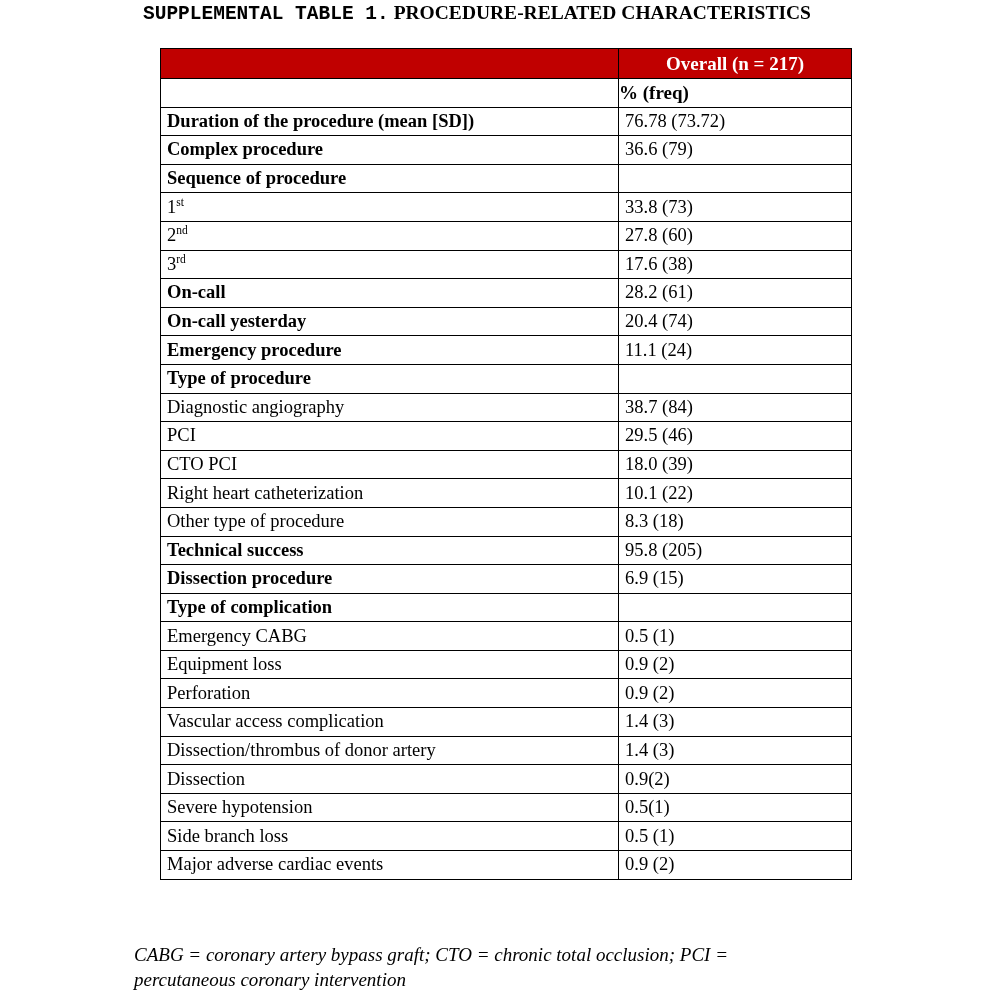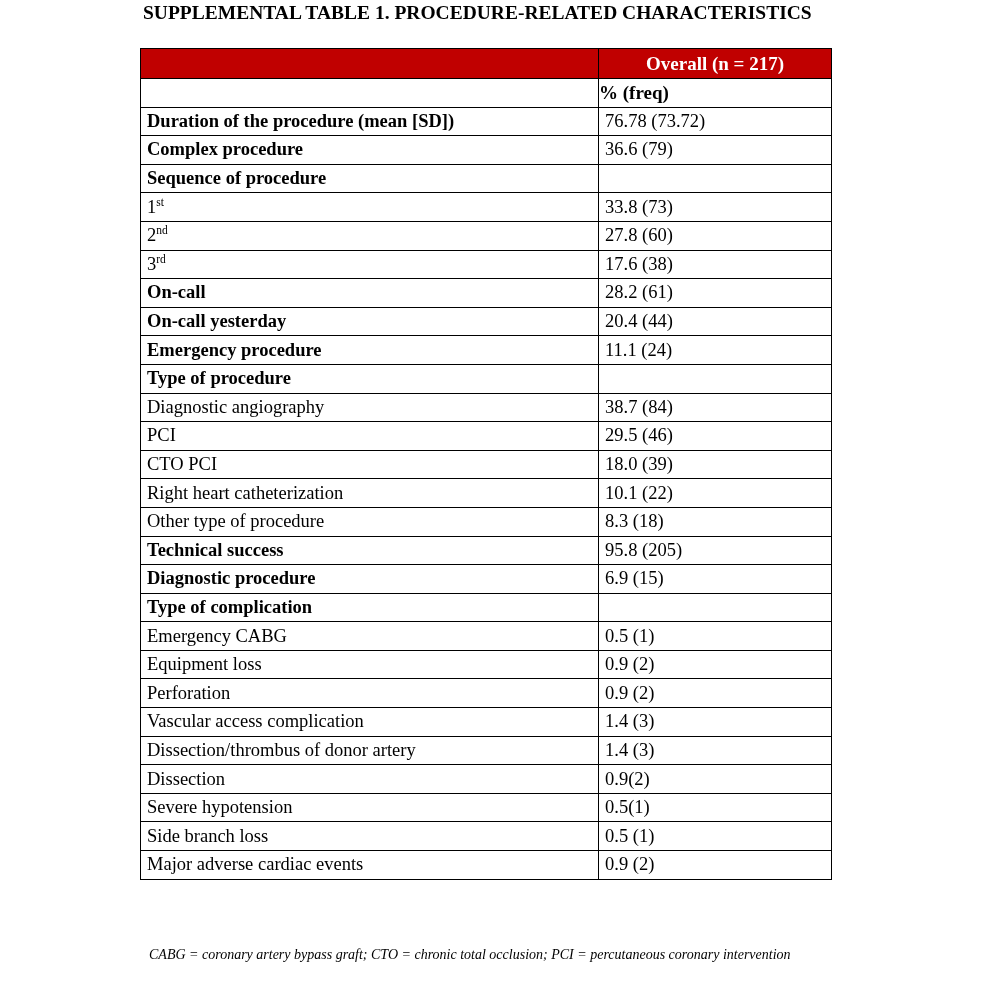--- a/index.html
+++ b/index.html
@@ -27,36 +27,38 @@
     position: absolute;
     left: 143px;
     top: 0px;
     width: 700px;
     font-size: 19.5px;
     line-height: 25px;
     color: #000;
   }
   .title-strong {
     font-weight: bold;
+    font-family: Liberation Mono, monospace;
   }
   .title-rest {
     font-weight: bold;
   }
 
   
   .table-wrap {
     position: absolute;
     left: 140px;
     top: 48px;
     width: 691px;
   }
   table.tbl {
     border-collapse: collapse;
     width: 691px;
     table-layout: fixed;
+    margin-left: 20px;
   }
   table.tbl col.c-label { width: 458px; }
   table.tbl col.c-value { width: 233px; }
 
   table.tbl td, table.tbl th {
     border: 1.6px solid #000000;
     padding: 0 0 0 6px;
     height: 28.6px;
     box-sizing: border-box;
     font-size: 18.5px;
@@ -102,25 +104,25 @@
 
   sup {
     font-size: 0.62em;
     vertical-align: super;
     line-height: 0;
   }
 
   
   .footnote {
     position: absolute;
-    left: 149px;
+    left: 134px;
     top: 942px;
     width: 700px;
     font-style: italic;
-    font-size: 14px;
+    font-size: 19px;
     line-height: 25px;
   }
 </style>
 </head>
 <body>
 
 <div id="page">
 
   <div class="title-block">
     <span class="title-strong">SUPPLEMENTAL TABLE 1.</span><span class="title-rest"> PROCEDURE-RELATED CHARACTERISTICS</span>
@@ -166,21 +168,21 @@
           <tr>
             <td class="lbl">3<sup>rd</sup></td>
             <td class="val">17.6 (38)</td>
           </tr>
           <tr class="bold">
             <td class="lbl">On-call</td>
             <td class="val">28.2 (61)</td>
           </tr>
           <tr class="bold">
             <td class="lbl">On-call yesterday</td>
-            <td class="val">20.4 (44)</td>
+            <td class="val">20.4 (74)</td>
           </tr>
           <tr class="bold">
             <td class="lbl">Emergency procedure</td>
             <td class="val">11.1 (24)</td>
           </tr>
           <tr class="bold">
             <td class="lbl">Type of procedure</td>
             <td class="val"></td>
           </tr>
           <tr>
@@ -201,21 +203,21 @@
           </tr>
           <tr>
             <td class="lbl">Other type of procedure</td>
             <td class="val">8.3 (18)</td>
           </tr>
           <tr class="bold">
             <td class="lbl">Technical success</td>
             <td class="val">95.8 (205)</td>
           </tr>
           <tr class="bold">
-            <td class="lbl">Diagnostic procedure</td>
+            <td class="lbl">Dissection procedure</td>
             <td class="val">6.9 (15)</td>
           </tr>
           <tr class="bold">
             <td class="lbl">Type of complication</td>
             <td class="val"></td>
           </tr>
           <tr>
             <td class="lbl">Emergency CABG</td>
             <td class="val">0.5 (1)</td>
           </tr>

